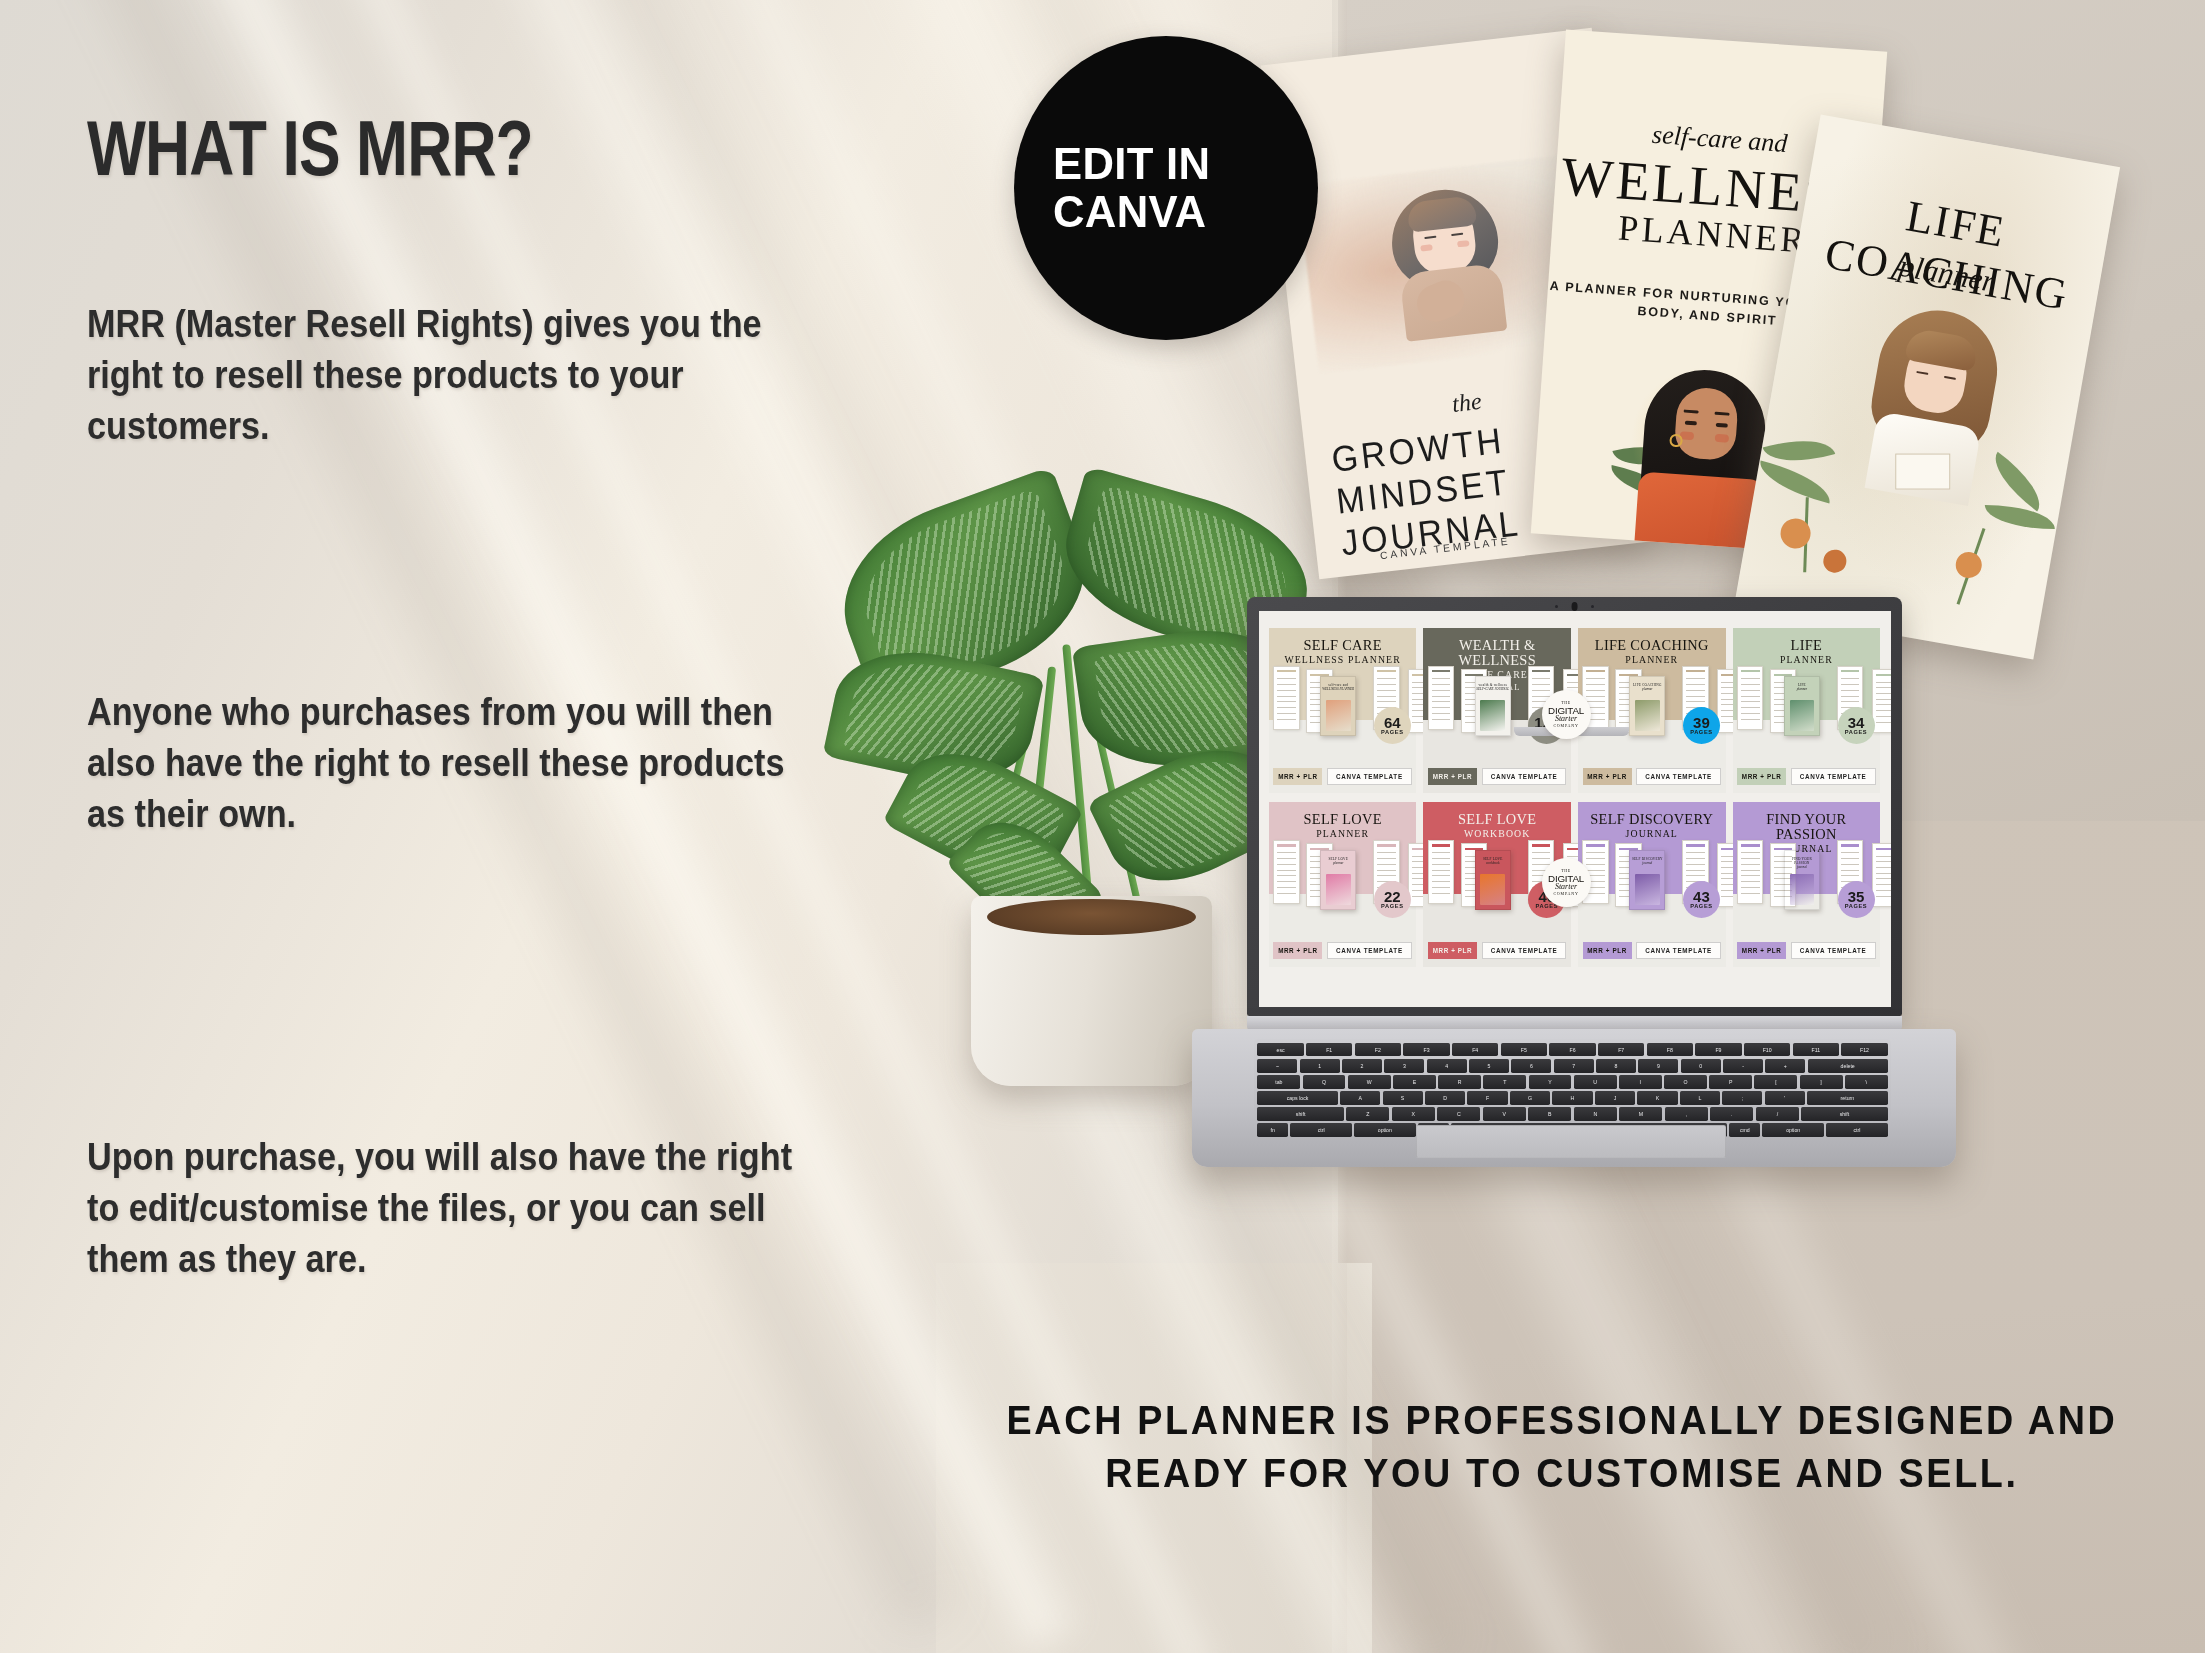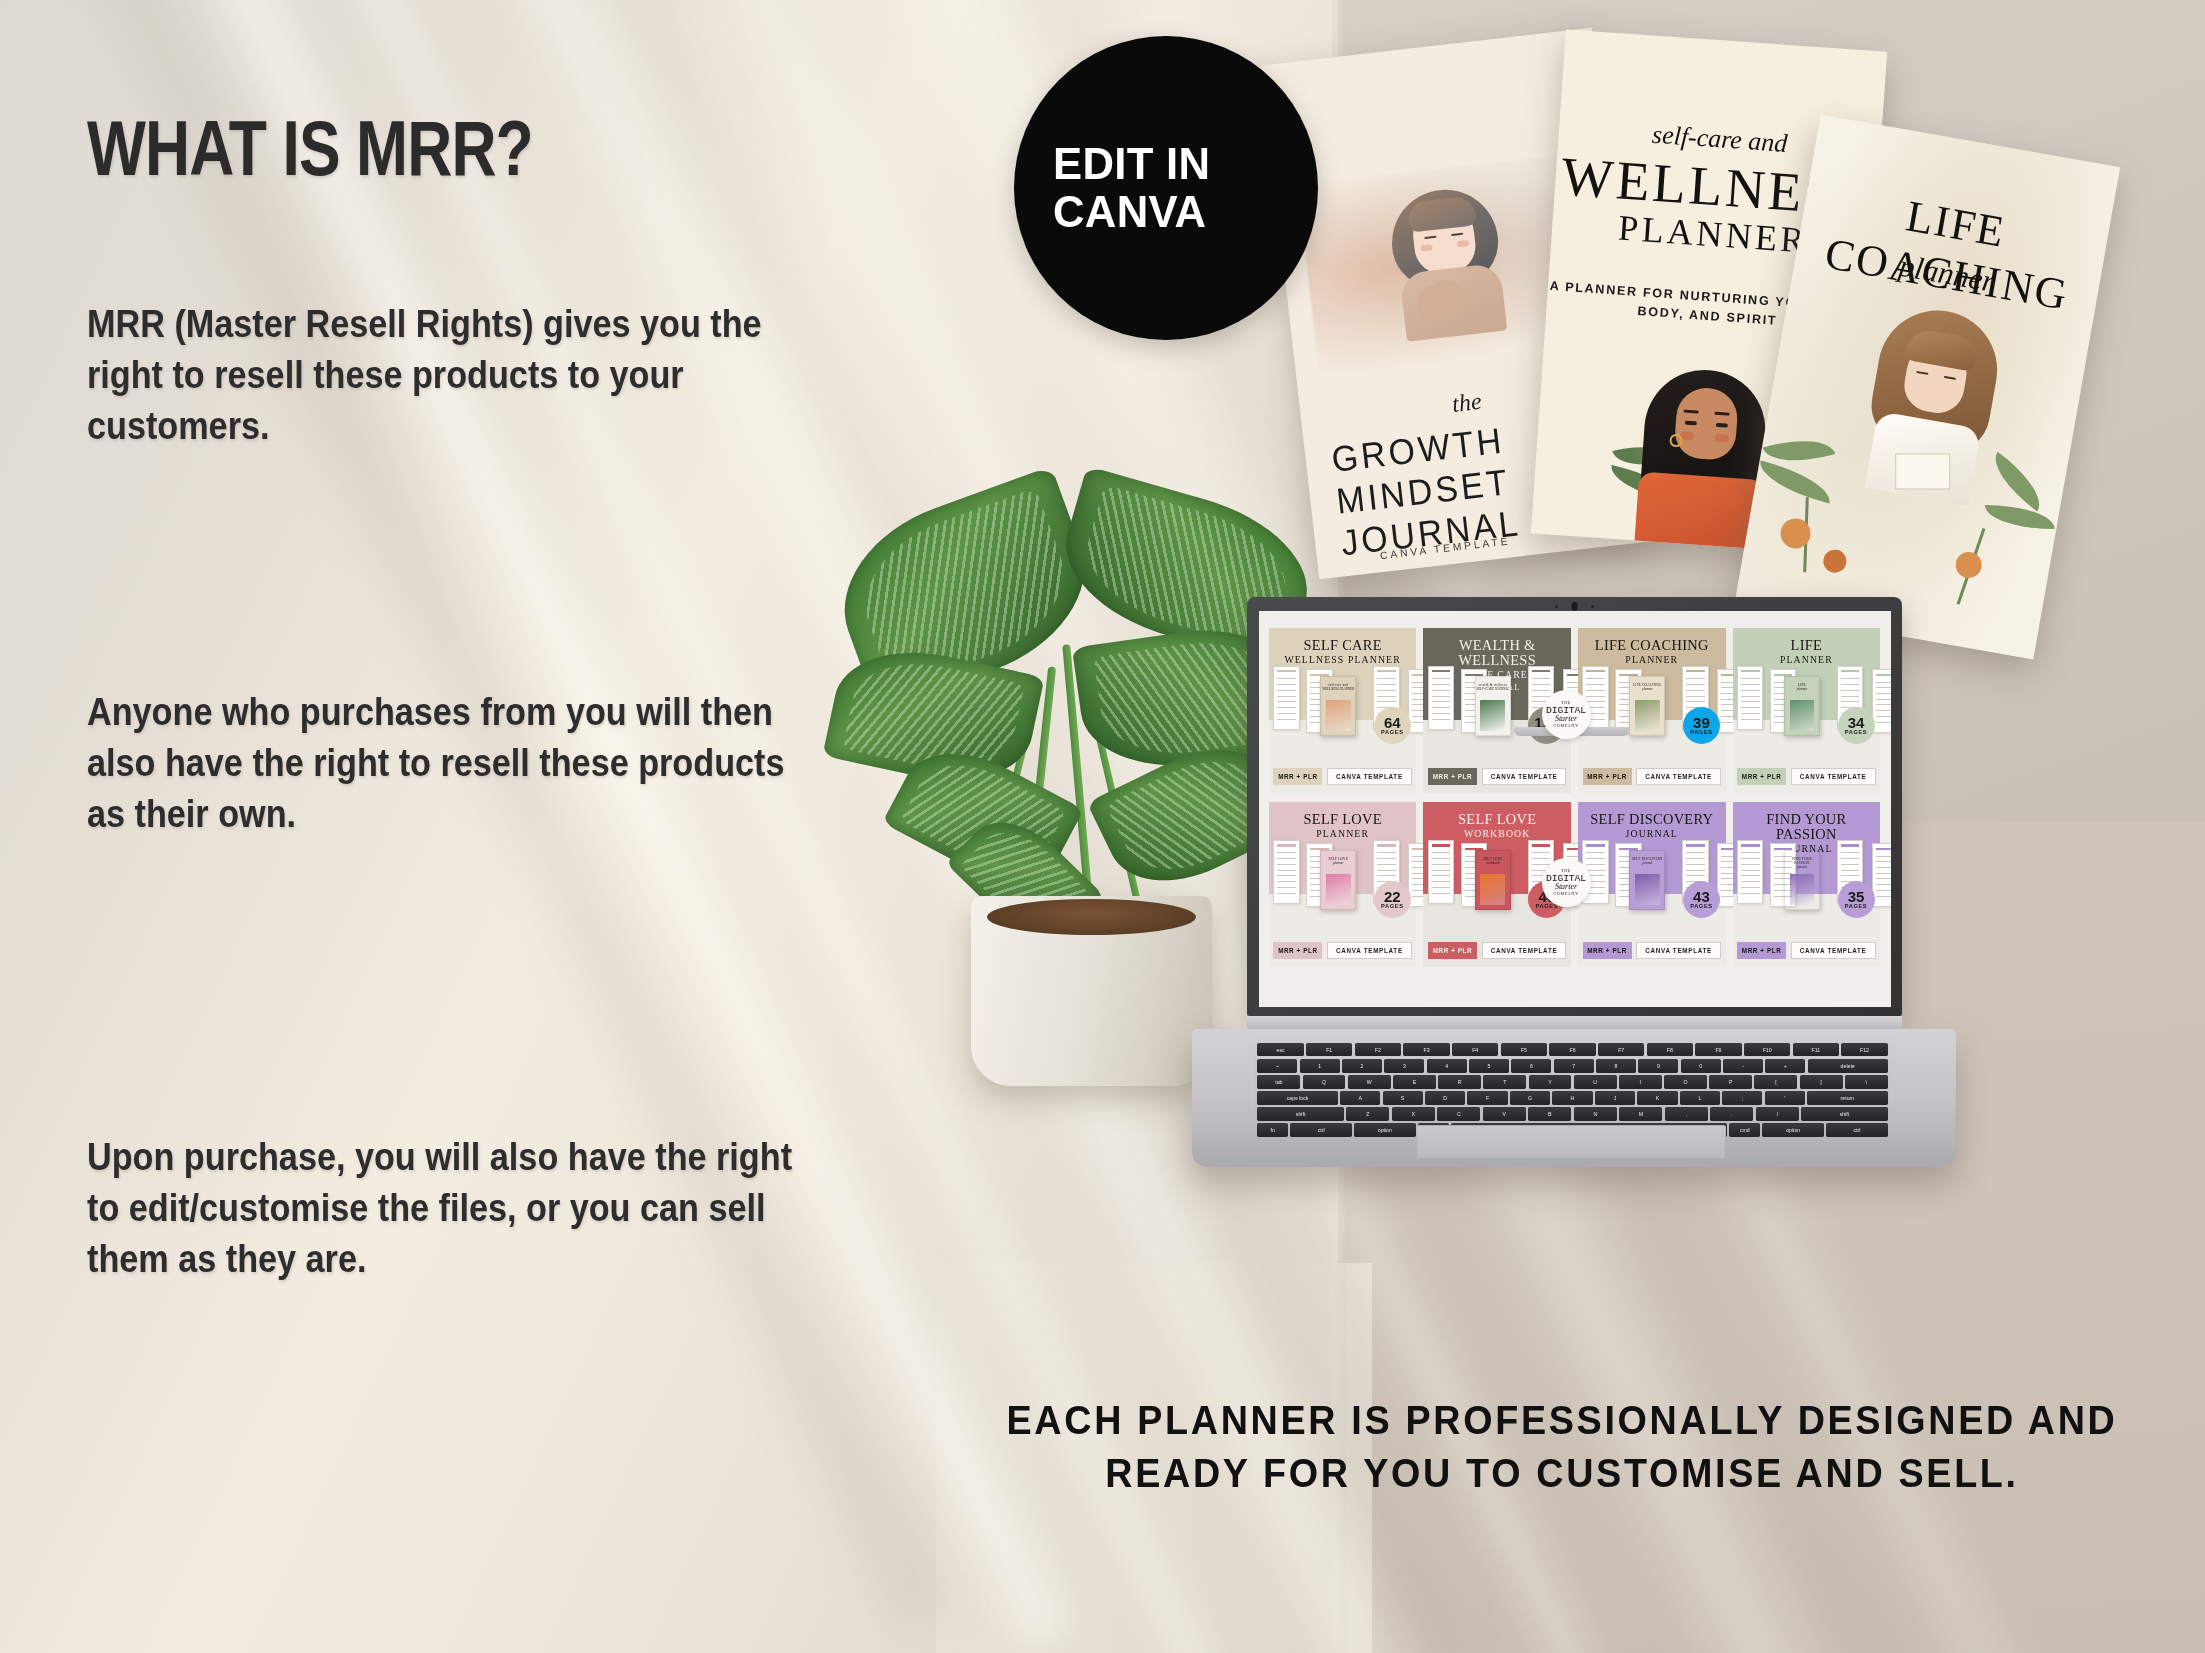--- a/index.html
+++ b/index.html
@@ -225,21 +225,21 @@
   .tags{position:absolute;left:4.6px;right:4.6px;bottom:8px;display:flex;gap:4.6px;align-items:center;}
   .tag-mrr{width:49px;height:17px;display:flex;align-items:center;justify-content:center;
     font-size:6.3px;font-weight:bold;letter-spacing:0.6px;}
   .tag-canva{flex:1;height:17px;display:flex;align-items:center;justify-content:center;
     background:#fdfcfa;border:0.6px solid rgba(0,0,0,.18);
     font-size:6.3px;font-weight:bold;letter-spacing:0.7px;color:#1d1d1d;}
   .logo-med{position:absolute;width:49px;height:49px;border-radius:50%;background:#fbf9f5;
     box-shadow:0 1.7px 5.7px rgba(90,80,70,.28);display:flex;flex-direction:column;
     align-items:center;justify-content:center;z-index:9;}
   .logo-med .a{font-family:"Liberation Serif",serif;font-size:4px;letter-spacing:0.6px;color:#15130f;}
-  .logo-med .b{font-family:Liberation Mono, monospace;font-size:9.8px;letter-spacing:-0.2px;color:#15130f;}
+  .logo-med .b{font-family:Liberation Sans, sans-serif;font-size:9.8px;letter-spacing:-0.2px;color:#15130f;}
   .logo-med .c{font-family:"Liberation Serif",serif;font-style:italic;font-size:8px;color:#15130f;margin-top:-1.7px;}
   .logo-med .d{font-family:"Liberation Serif",serif;font-size:4px;letter-spacing:0.8px;color:#15130f;}
   .lm1{left:283px;top:79px;} .lm2{left:283px;top:247px;}
 
   .hingebar{position:absolute;left:55px;top:419px;width:655px;height:15px;
     background:linear-gradient(180deg,#d9d9dd,#b9b9be);border-radius:0 0 4.6px 4.6px;}
   .base{position:absolute;left:0;top:432px;width:764px;height:138px;
     background:linear-gradient(180deg,#d3d3d7 0%,#c2c2c7 55%,#a9a9ae 100%);
     border-radius:5.7px 5.7px 15px 15px;box-shadow:0 17px 34px rgba(110,98,86,.40);}
   .kb{position:absolute;left:62px;top:10.3px;width:637px;height:80px;

